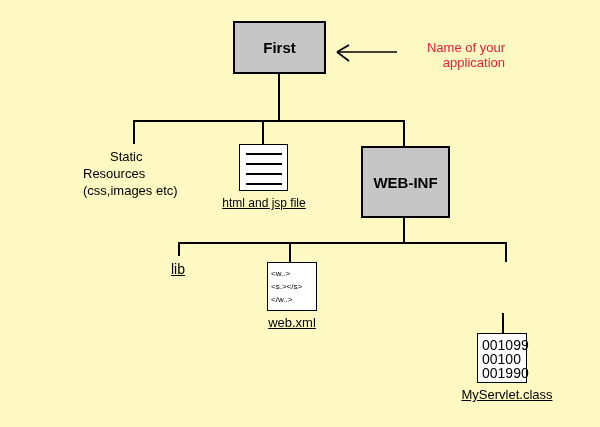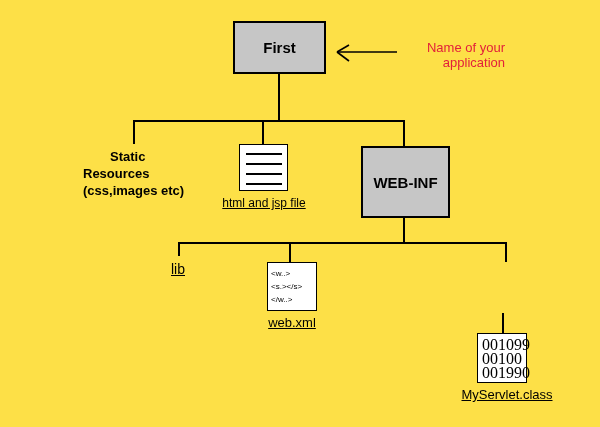--- a/index.html
+++ b/index.html
@@ -1,34 +1,34 @@
 <!DOCTYPE html>
 <html><head>
 <meta charset="utf-8">
 <style>
   html,body{margin:0;padding:0;background:#ffffff;}
   .canvas{
-    position:relative;width:600px;height:427px;background:#fde047;
+    position:relative;width:600px;height:427px;background:#fef9c3;
     font-family:"Liberation Sans","DejaVu Sans",sans-serif;color:#000;
     overflow:hidden;
   }
   .vline{position:absolute;width:2px;background:#000;}
   .hline{position:absolute;height:2px;background:#000;}
   .graybox{
     position:absolute;box-sizing:border-box;background:#c6c6c6;border:2px solid #000;
     display:flex;align-items:center;justify-content:center;font-weight:bold;
   }
   .whitebox{
     position:absolute;box-sizing:border-box;background:#fff;border:1px solid #000;
   }
   .label{position:absolute;text-align:center;text-decoration:underline;}
   .doc-line{position:absolute;height:2px;background:#000;left:6px;width:36px;}
   .codebox{font-size:8px;line-height:13px;padding:4px 0 0 3px;white-space:nowrap;}
-  .binbox{font-size:16px;line-height:14px;padding:4px 8px 0 4px;white-space:nowrap;font-family:Liberation Serif, serif;}
-  .static-block{position:absolute;left:83px;top:148px;font-size:13px;line-height:17px;white-space:nowrap;font-weight:bold;}
+  .binbox{font-size:14px;line-height:14px;padding:4px 8px 0 4px;white-space:nowrap;}
+  .static-block{position:absolute;left:83px;top:148px;font-size:13px;line-height:17px;white-space:nowrap;}
   .static-block .l1{padding-left:27px;}
   .annotation{
     position:absolute;left:399px;top:40px;width:106px;text-align:right;
     font-size:13px;line-height:15px;
   }
 </style>
 </head>
 <body>
 
 <div class="canvas">

